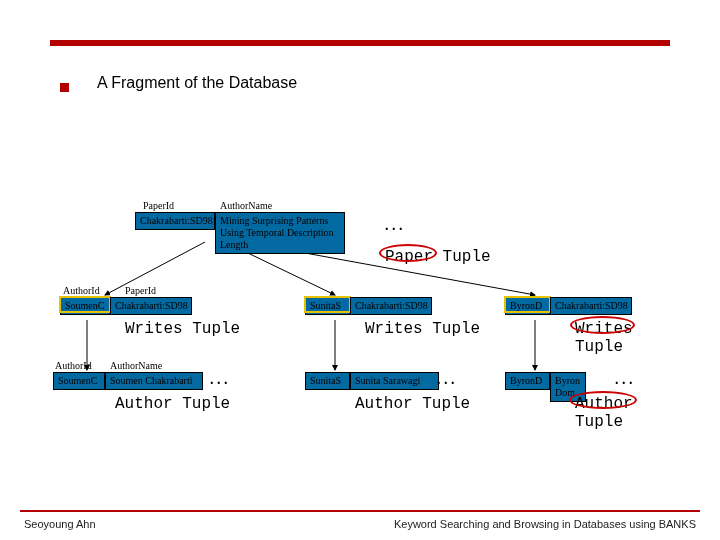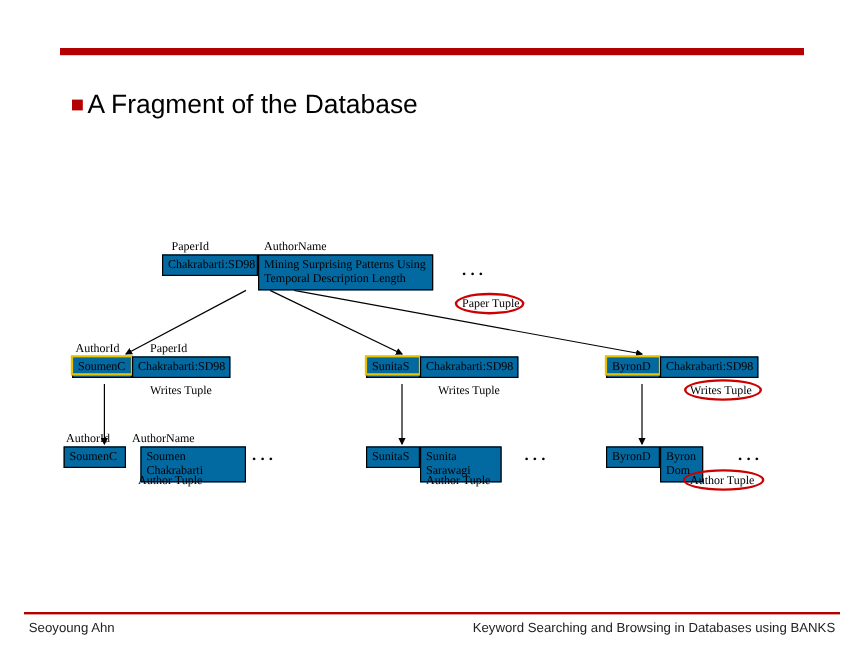--- a/index.html
+++ b/index.html
@@ -1,28 +1,28 @@
 <!DOCTYPE html>
 <html><head>
 <meta charset="utf-8">
 <style>
   * { box-sizing: border-box; margin: 0; padding: 0; }
   body { width: 720px; height: 540px; background: #fff; font-family: Georgia, 'Times New Roman', serif; color: #000; position: relative; }
   .slide { padding: 40px 50px 0 50px; }
   .title { font-size: 34px; font-weight: normal; margin-bottom: 8px; }
   .rule { height: 6px; background: #b30000; width: 100%; margin-bottom: 28px; }
-  .bullet-row { display: flex; align-items: center; gap: 4px; font-family: Arial, sans-serif; font-size: 22px; margin-left: 10px; }
+  .bullet-row { display: flex; align-items: flex-end; gap: 28px; font-family: Arial, sans-serif; font-size: 16px; margin-left: 10px; }
   .sq { width: 9px; height: 9px; background: #b30000; }
   .diagram { position: absolute; left: 45px; top: 210px; width: 630px; height: 230px; font-family: 'Times New Roman', serif; font-size: 10px; }
   .hdr { position: absolute; font-size: 10px; }
   .box { position: absolute; border: 1px solid #000; padding: 2px 4px; font-size: 10px; line-height: 1.2; background: #0369a1; }
   .multi { white-space: normal; }
   .hl { position: absolute; border: 2px solid #e6c200; }
   .red-o { position: absolute; border: 2px solid #c00; border-radius: 50%; }
-  .lbl { position: absolute; font-size: 10px; }
+  .lbl { position: absolute; font-size: 16px; font-family: Liberation Mono, monospace; }
   .dots { position: absolute; font-size: 14px; font-weight: bold; }
   svg.arrows { position: absolute; left: 0; top: 0; width: 630px; height: 230px; }
   .footer { position: absolute; bottom: 10px; left: 0; right: 0; }
   .frule { height: 2px; background: #b30000; margin: 0 20px 6px 20px; }
   .frow { display: flex; justify-content: space-between; font-family: Arial, sans-serif; font-size: 11px; padding: 0 24px; color: #222; }
 </style>
 </head>
 <body>
 
 <div class="slide">
@@ -46,21 +46,21 @@
     <line x1="200" y1="32" x2="490" y2="85" stroke="#000" marker-end="url(#ah)"></line>
 
     <line x1="42" y1="110" x2="42" y2="160" stroke="#000" marker-end="url(#ah)"></line>
     <line x1="290" y1="110" x2="290" y2="160" stroke="#000" marker-end="url(#ah)"></line>
     <line x1="490" y1="110" x2="490" y2="160" stroke="#000" marker-end="url(#ah)"></line>
   </svg>
 
   <div class="hdr" style="left:98px;top:-10px">PaperId</div>
   <div class="hdr" style="left:175px;top:-10px">AuthorName</div>
   <div class="box" style="left:90px;top:2px;width:80px">Chakrabarti:SD98</div>
-  <div class="box multi" style="left:170px;top:2px;width:146px">Mining Surprising Patterns Using Temporal Description Length</div>
+  <div class="box multi" style="left:170px;top:2px;width:130px">Mining Surprising Patterns Using Temporal Description Length</div>
   <div class="dots" style="left:340px;top:8px">. . .</div>
   <div class="lbl" style="left:340px;top:38px">Paper Tuple</div>
   <div class="red-o" style="left:334px;top:34px;width:58px;height:18px"></div>
 
   <div class="hdr" style="left:18px;top:75px">AuthorId</div>
   <div class="hdr" style="left:80px;top:75px">PaperId</div>
 
   <div class="box" style="left:15px;top:87px;width:50px">SoumenC</div>
   <div class="hl" style="left:14px;top:86px;width:52px;height:17px"></div>
   <div class="box" style="left:65px;top:87px;width:82px">Chakrabarti:SD98</div>
@@ -74,26 +74,26 @@
   <div class="box" style="left:460px;top:87px;width:45px">ByronD</div>
   <div class="hl" style="left:459px;top:86px;width:47px;height:17px"></div>
   <div class="box" style="left:505px;top:87px;width:82px">Chakrabarti:SD98</div>
   <div class="lbl" style="left:530px;top:110px">Writes Tuple</div>
   <div class="red-o" style="left:525px;top:106px;width:65px;height:18px"></div>
 
   <div class="hdr" style="left:10px;top:150px">AuthorId</div>
   <div class="hdr" style="left:65px;top:150px">AuthorName</div>
 
   <div class="box" style="left:8px;top:162px;width:52px">SoumenC</div>
-  <div class="box" style="left:72px;top:162px;width:88px">Soumen Chakrabarti</div>
+  <div class="box" style="left:60px;top:162px;width:98px">Soumen Chakrabarti</div>
   <div class="dots" style="left:165px;top:162px">. . .</div>
   <div class="lbl" style="left:70px;top:185px">Author Tuple</div>
 
   <div class="box" style="left:260px;top:162px;width:45px">SunitaS</div>
-  <div class="box" style="left:305px;top:162px;width:68px">Sunita Sarawagi</div>
+  <div class="box" style="left:305px;top:162px;width:89px">Sunita Sarawagi</div>
   <div class="dots" style="left:392px;top:162px">. . .</div>
   <div class="lbl" style="left:310px;top:185px">Author Tuple</div>
 
   <div class="box" style="left:460px;top:162px;width:45px">ByronD</div>
   <div class="box" style="left:505px;top:162px;width:36px">Byron Dom</div>
   <div class="dots" style="left:570px;top:162px">. . .</div>
   <div class="lbl" style="left:530px;top:185px">Author Tuple</div>
   <div class="red-o" style="left:524px;top:181px;width:68px;height:18px"></div>
 </div>
 

